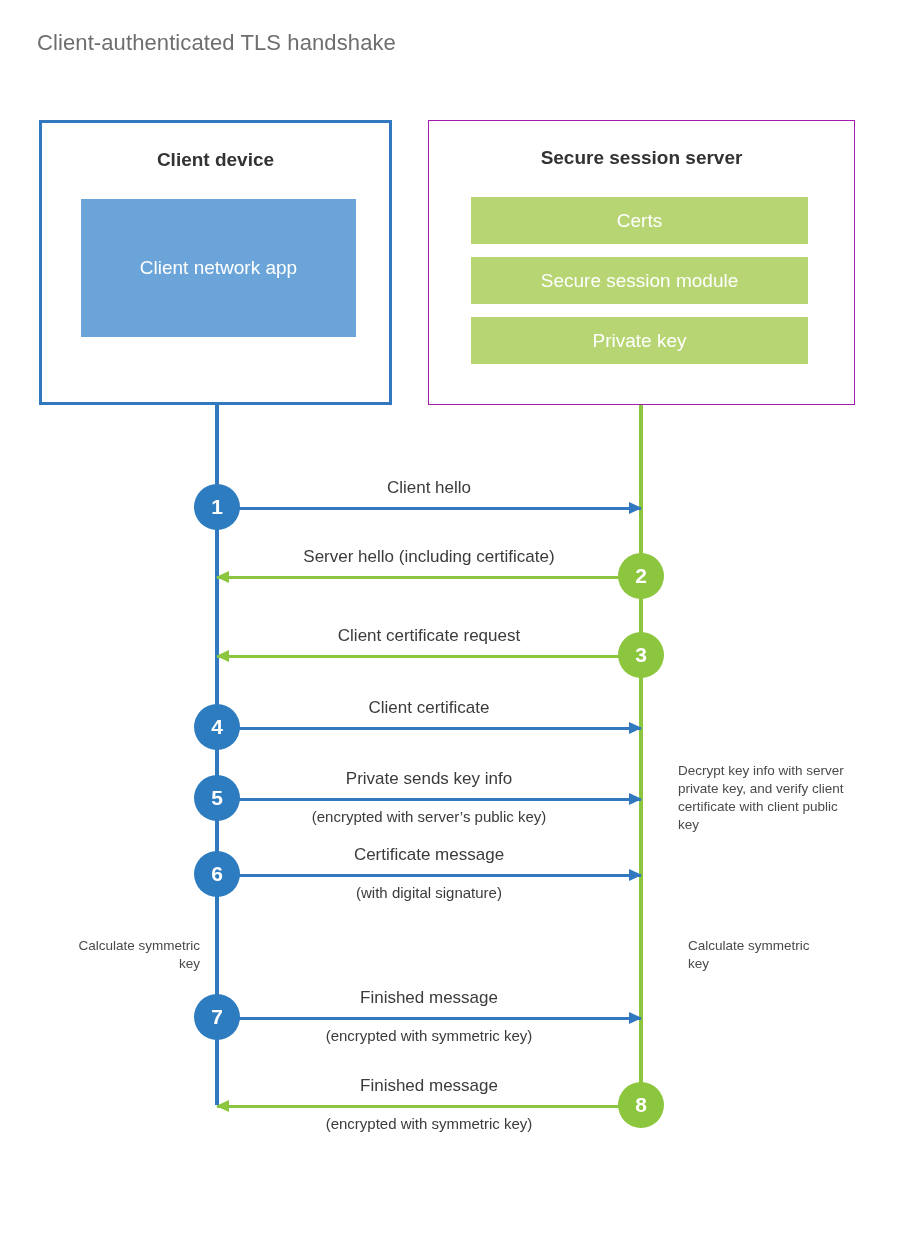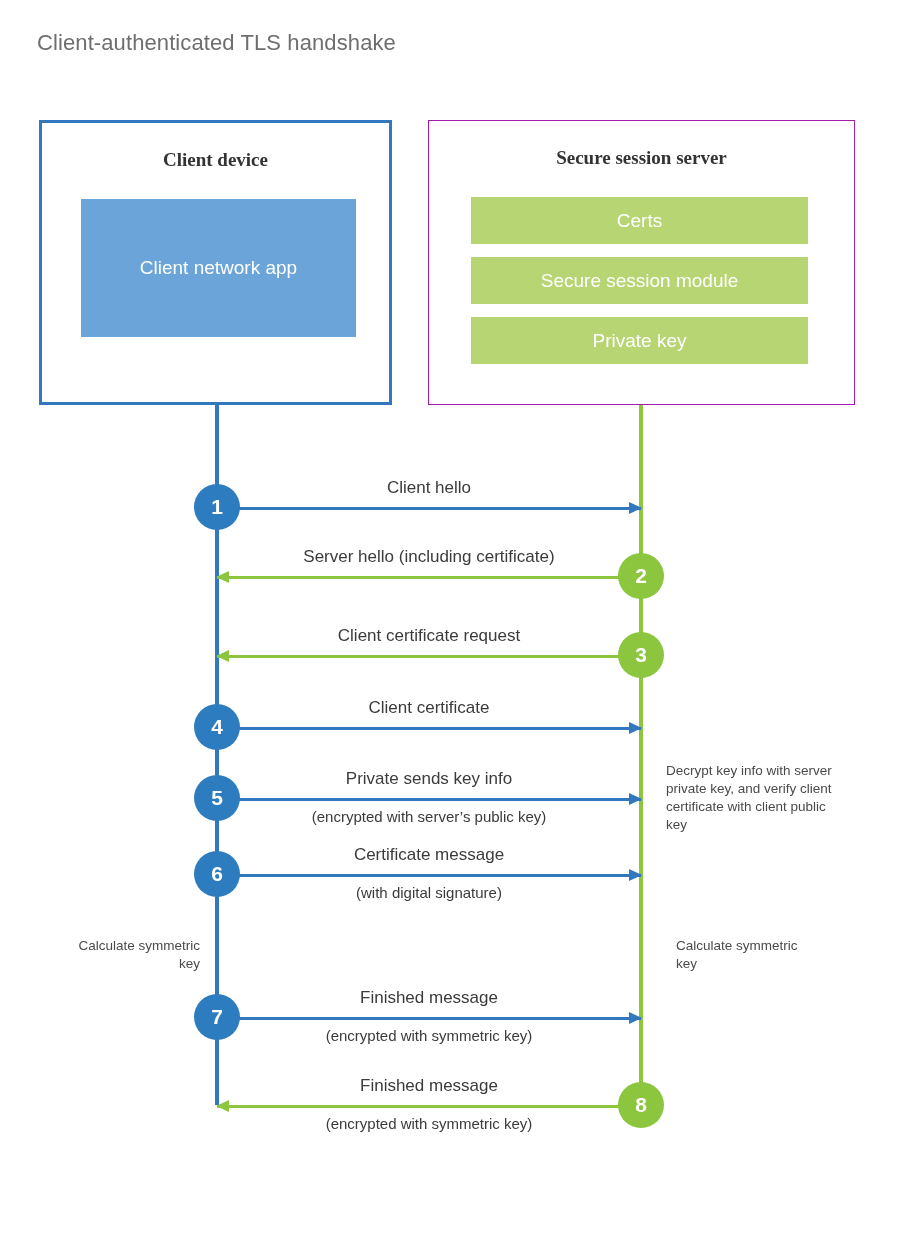--- a/index.html
+++ b/index.html
@@ -55,21 +55,20 @@
   }
   .entity-title {
     position: absolute;
     left: 0;
     right: 0;
     top: 26px;
     text-align: center;
     font-size: 19px;
     font-weight: bold;
     color: #333333;
-    font-family: Liberation Serif, serif;
   }
 
   .client-app {
     position: absolute;
     left: 39px;
     top: 76px;
     width: 275px;
     height: 138px;
     background: #6aa4d8;
     color: #ffffff;
@@ -185,21 +184,21 @@
   .step-circle.green { background: #8cc63f; }
 
   
   .note {
     position: absolute;
     font-size: 13.5px;
     line-height: 18px;
     color: #4a4a4a;
   }
   .note.right-align { text-align: right; }
-  .note.left-align { text-align: left; }
+  .note.left-align { text-align: left; margin-left: 12px; }
 </style>
 </head>
 <body>
 
 <div id="stage">
 
   <div class="page-title">Client-authenticated TLS handshake</div>
 
   <div class="entity-box client">
     <div class="entity-title">Client device</div>

